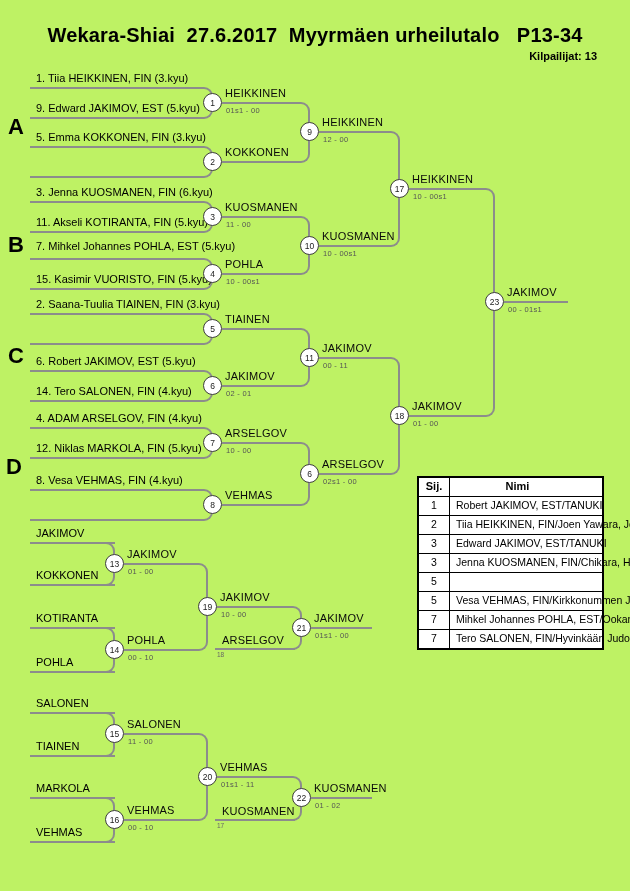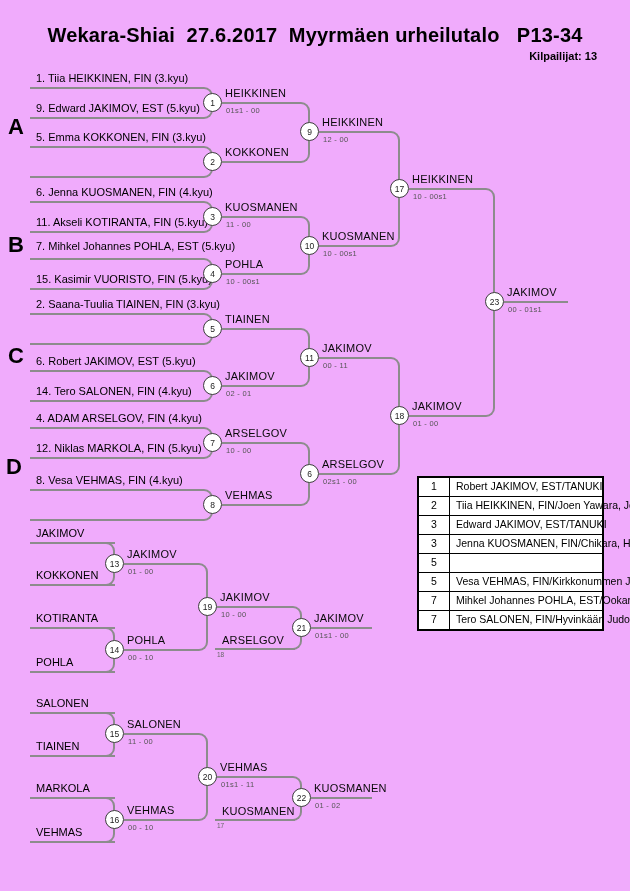--- a/index.html
+++ b/index.html
@@ -1,17 +1,17 @@
 <!DOCTYPE html>
 <html><head>
 <meta charset="utf-8">
 <style>
   html,body{margin:0;padding:0;background:#fff;}
   #stage{
-    position:relative;width:630px;height:891px;background:#f0abfc;overflow:hidden;
+    position:relative;width:630px;height:891px;background:#bef264;overflow:hidden;
     font-family:"Liberation Sans","DejaVu Sans",sans-serif;color:#000;
   }
   .title{
     position:absolute;top:24px;left:0;width:100%;text-align:center;
     font-size:20px;font-weight:bold;white-space:pre;letter-spacing:.2px;
   }
   .competitors{
     position:absolute;top:50px;right:33px;font-size:11px;font-weight:bold;
   }
   .sec{position:absolute;font-size:22px;font-weight:bold;}
@@ -53,21 +53,21 @@
 <div id="stage">
   <div class="title">Wekara-Shiai  27.6.2017  Myyrmäen urheilutalo   P13-34</div>
   <div class="competitors">Kilpailijat: 13</div>
 
   <div id="bracket-layer">
       <div class="sec" style="left: 8px; top: 114px;">A</div>
       <div class="pname" style="left: 36px; top: 72px;">1. Tiia HEIKKINEN, FIN (3.kyu)</div>
       <div class="pname" style="left: 36px; top: 102px;">9. Edward JAKIMOV, EST (5.kyu)</div>
       <div class="pname" style="left: 36px; top: 131px;">5. Emma KOKKONEN, FIN (3.kyu)</div>
       <div class="sec" style="left: 8px; top: 232px;">B</div>
-      <div class="pname" style="left: 36px; top: 186px;">6. Jenna KUOSMANEN, FIN (4.kyu)</div>
+      <div class="pname" style="left: 36px; top: 186px;">3. Jenna KUOSMANEN, FIN (6.kyu)</div>
       <div class="pname" style="left: 36px; top: 216px;">11. Akseli KOTIRANTA, FIN (5.kyu)</div>
       <div class="pname" style="left: 36px; top: 240px;">7. Mihkel Johannes POHLA, EST (5.kyu)</div>
       <div class="pname" style="left: 36px; top: 273px;">15. Kasimir VUORISTO, FIN (5.kyu)</div>
       <div class="sec" style="left: 8px; top: 343px;">C</div>
       <div class="pname" style="left: 36px; top: 298px;">2. Saana-Tuulia TIAINEN, FIN (3.kyu)</div>
       <div class="pname" style="left: 36px; top: 355px;">6. Robert JAKIMOV, EST (5.kyu)</div>
       <div class="pname" style="left: 36px; top: 385px;">14. Tero SALONEN, FIN (4.kyu)</div>
       <div class="sec" style="left: 6px; top: 454px;">D</div>
       <div class="pname" style="left: 36px; top: 412px; text-align: right;">4. ADAM ARSELGOV, FIN (4.kyu)</div>
       <div class="pname" style="left: 36px; top: 442px;">12. Niklas MARKOLA, FIN (5.kyu)</div>
@@ -229,20 +229,24 @@
       <div class="hline" style="left: 215px; top: 648px; width: 80px;"></div>
       <div class="wname" style="left: 222px; top: 634px;">ARSELGOV</div>
       <div class="ref" style="left: 217px; top: 651px;">18</div>
       <div class="hline" style="left: 215px; top: 819px; width: 80px;"></div>
       <div class="wname" style="left: 222px; top: 805px;">KUOSMANEN</div>
       <div class="ref" style="left: 217px; top: 822px;">17</div>
     </div>
 
   <div class="results">
     <div class="rtable">
+      <div class="rrow rhead">
+        <div class="rcell-sij">Sij.</div>
+        <div class="rcell-name">Nimi</div>
+      </div>
 
     <div class="rrow">
           <div class="rcell-sij">1</div>
           <div class="rcell-name">Robert JAKIMOV, EST/TANUKI</div>
         </div>
         <div class="rrow">
           <div class="rcell-sij">2</div>
           <div class="rcell-name">Tiia HEIKKINEN, FIN/Joen Yawara, Jo</div>
         </div>
         <div class="rrow">

